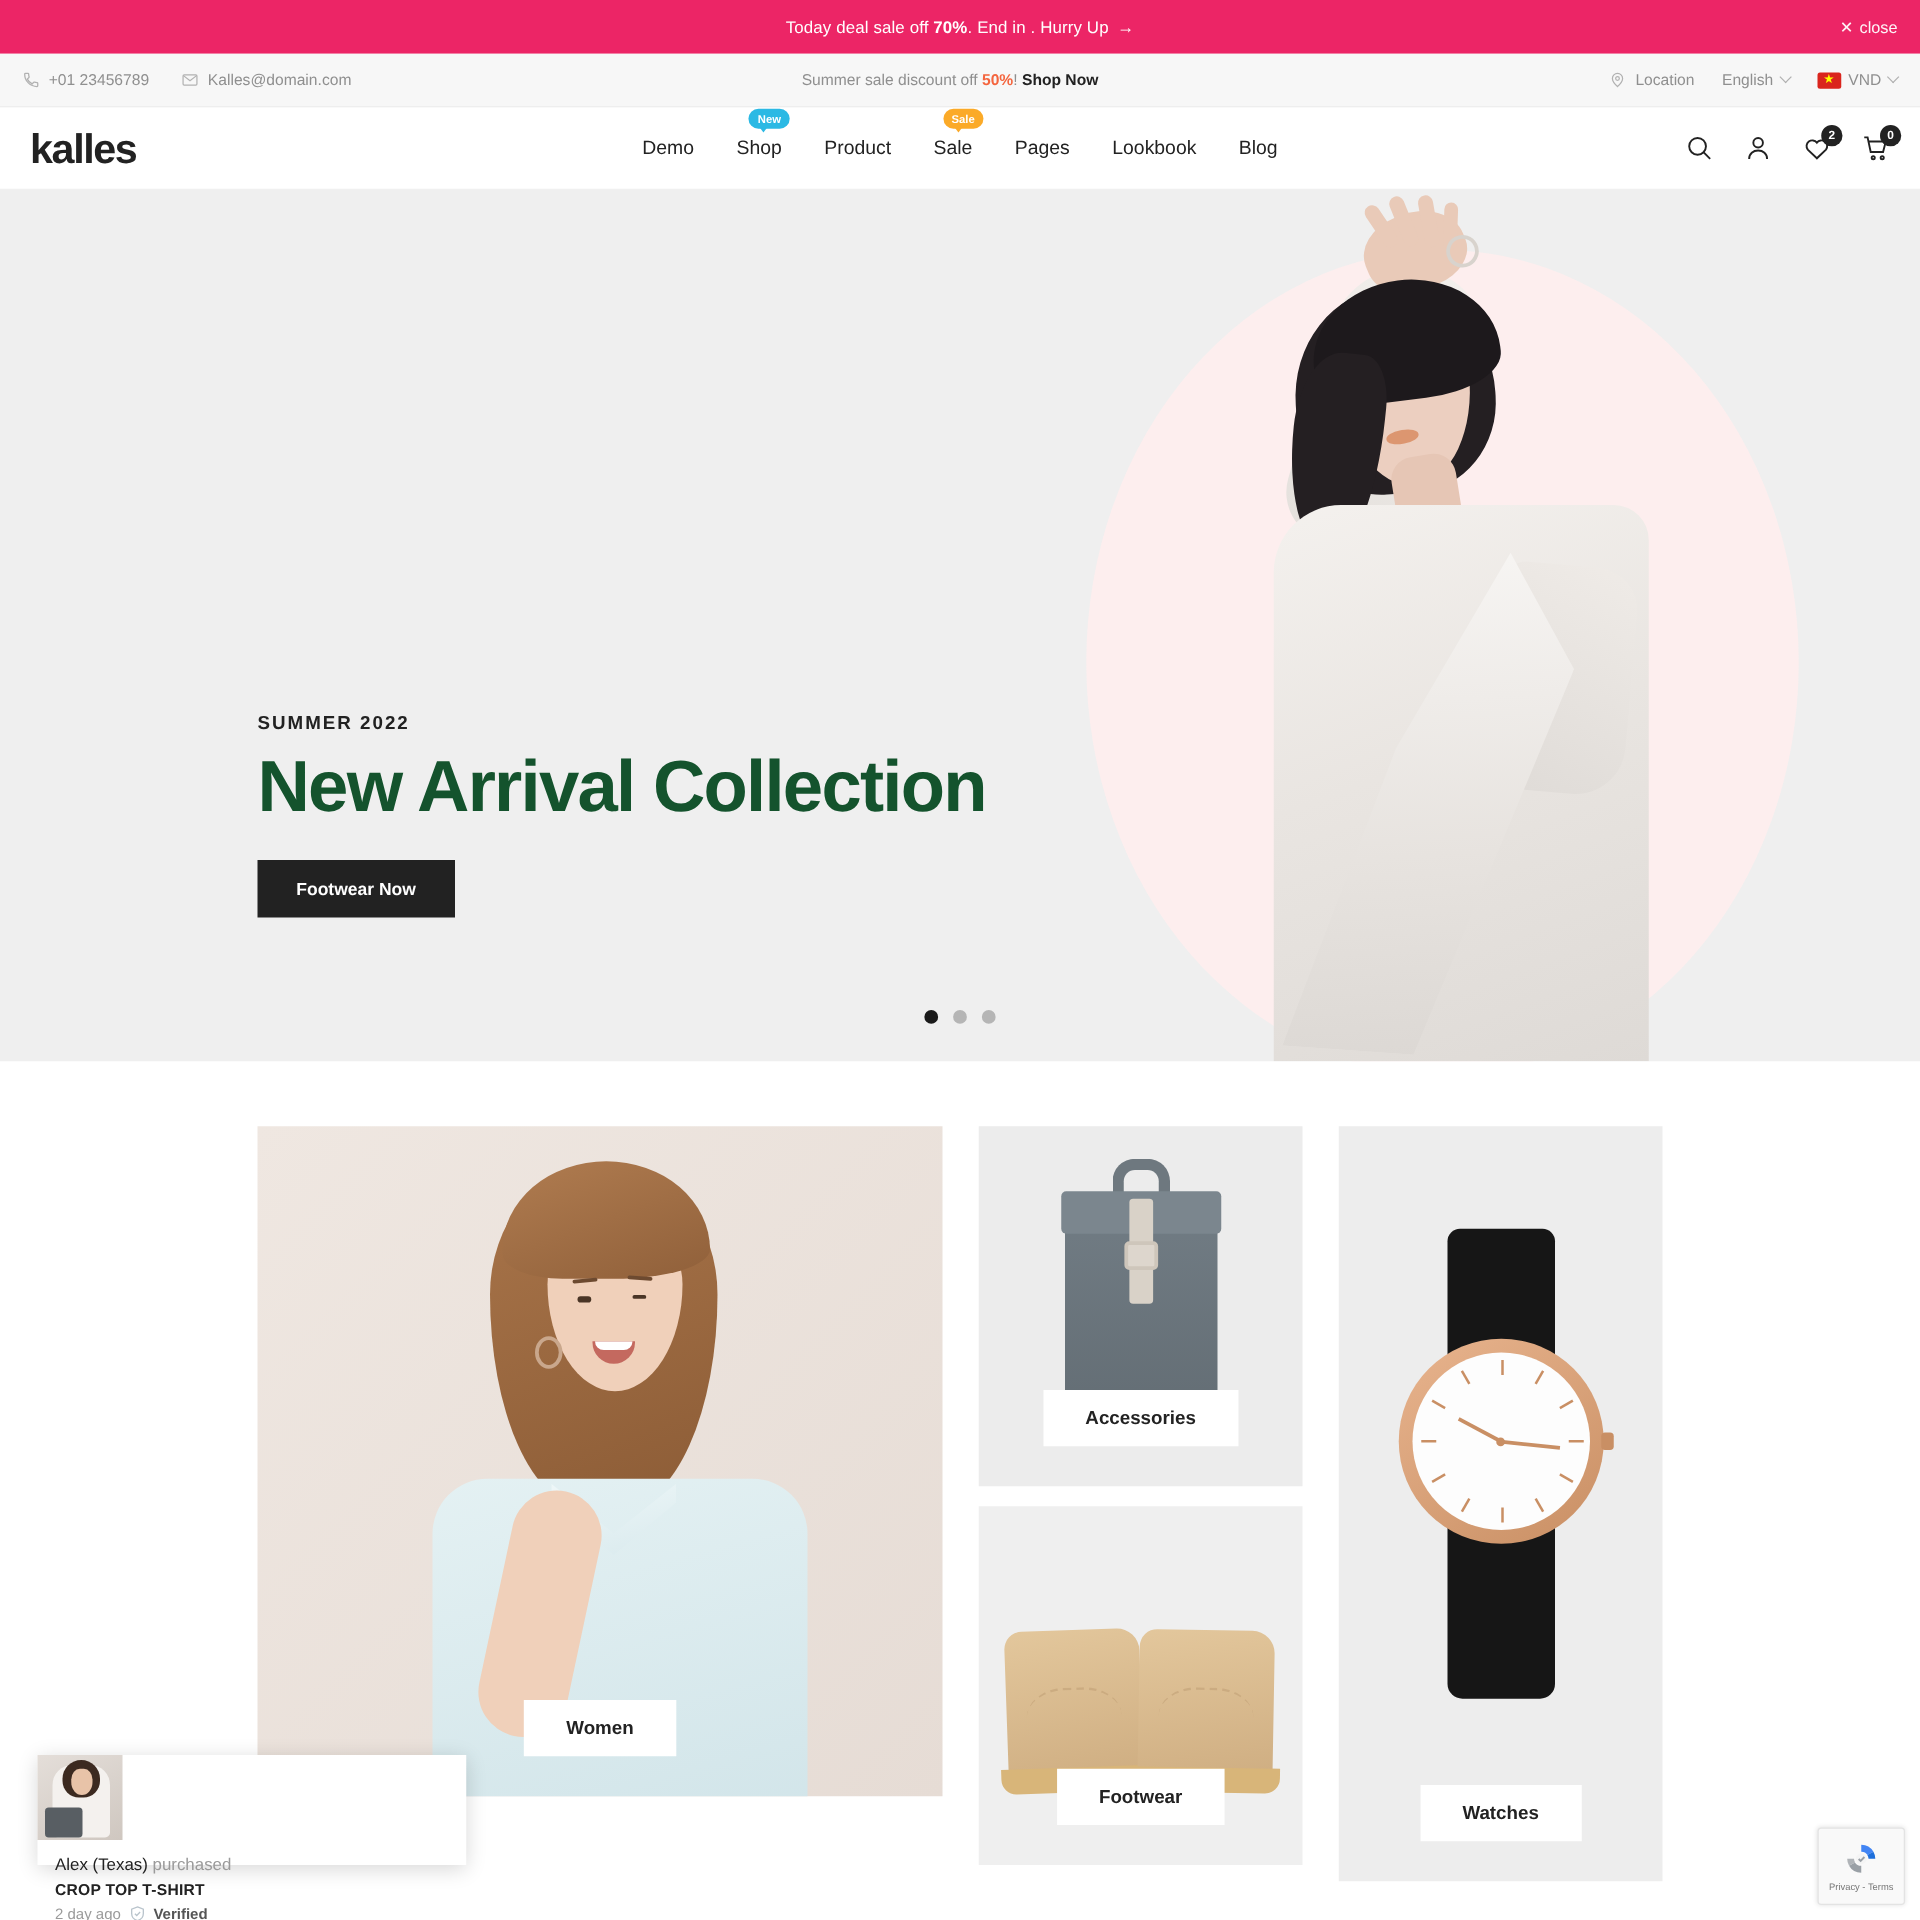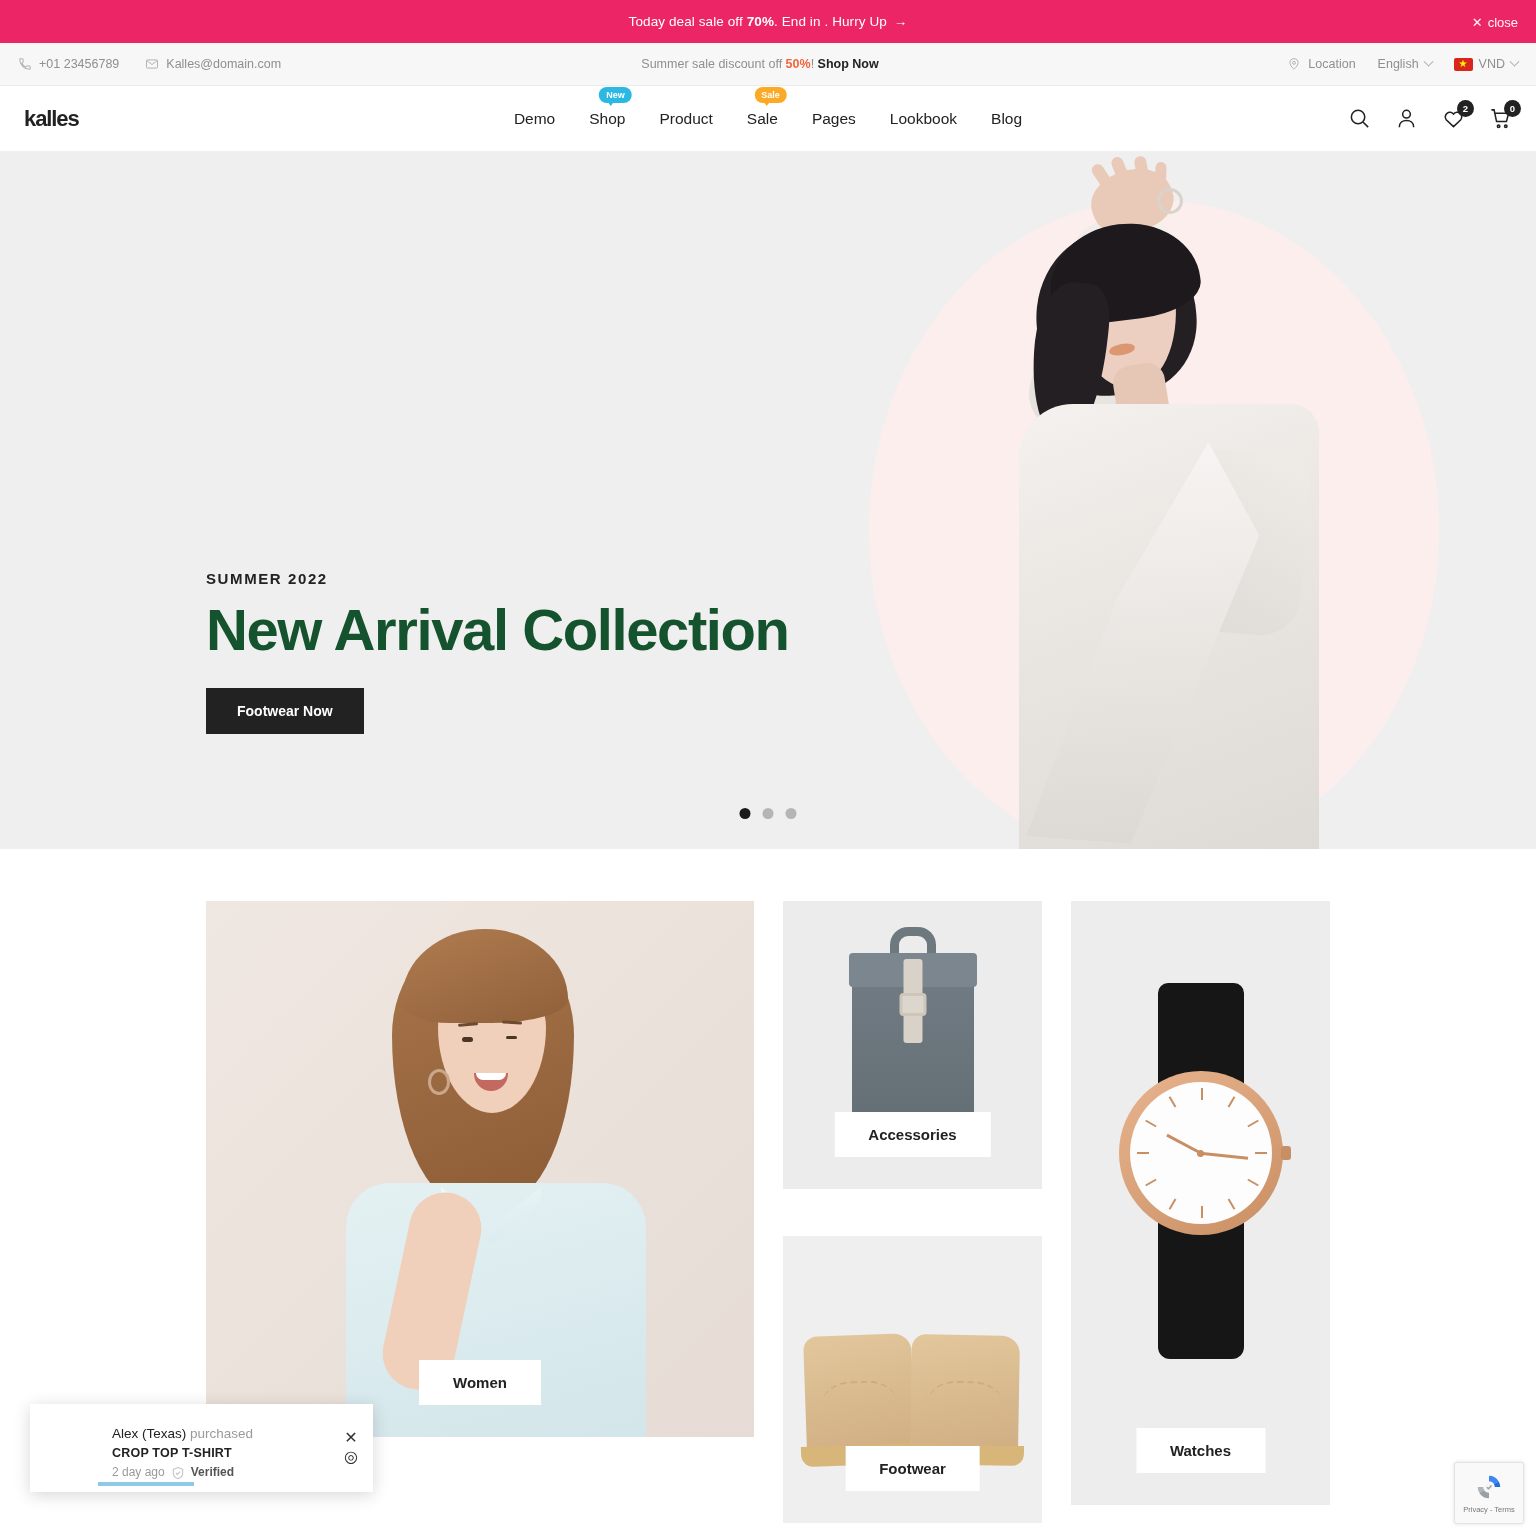--- a/index.html
+++ b/index.html
@@ -54,21 +54,21 @@
   }
   .icon-sm { width:14px; height:14px; display:inline-block; vertical-align:middle; }
   .icon-sm svg { width:100%; height:100%; display:block; }
 
   
   .header {
     height:66px; background:#fff; display:flex; align-items:center;
     padding:0 24px; position:relative; border-bottom:1px solid #f0f0f0;
   }
   .logo {
-    font-size:22px; font-weight:800; letter-spacing:-1.1px; color:#222;
+    font-size:33px; font-weight:800; letter-spacing:-1.1px; color:#222;
   }
   .nav {
     position:absolute; left:50%; transform:translateX(-50%);
     display:flex; align-items:center; gap:34px;
   }
   .nav-item {
     position:relative; font-size:15.5px; color:#222; cursor:pointer;
     padding:6px 0; white-space:nowrap;
   }
   .badge-new, .badge-sale {
@@ -187,21 +187,21 @@
     display:flex; gap:12px;
   }
   .dot { width:11px; height:11px; border-radius:50%; background:#b5b5b5; cursor:pointer; }
   .dot.active { background:#1a1a1a; }
 
   
   .cats {
     padding:52px 206px 0; display:flex; gap:29px;
   }
   .cat-left { width:548px; }
-  .cat-mid { width:259px; display:flex; flex-direction:column; gap:47px; }
+  .cat-mid { width:259px; display:flex; flex-direction:column; gap:16px; }
   .cat-right { width:259px; }
 
   .cat {
     position:relative; overflow:hidden; cursor:pointer;
   }
   .cat-label {
     position:absolute; left:50%; transform:translateX(-50%); bottom:32px;
     background:#fff; color:#222; font-size:15px; font-weight:700;
     padding:14px 34px; white-space:nowrap; z-index:3;
   }
@@ -320,21 +320,21 @@
     margin:-3.5px 0 0 -3.5px; background:#c98f64; border-radius:50%; }
   .wt-crown {
     position:absolute; right:-8px; top:50%; margin-top:-7px;
     width:10px; height:14px; background:#c98f64; border-radius:3px;
   }
 
   
   .notif {
     position:absolute; left:30px; bottom:44px; width:343px; height:88px;
     background:#fff; box-shadow:0 3px 16px rgba(0,0,0,.16);
-    display:flex; align-items:center; z-index:40;
+    display:flex; align-items:flex-start; z-index:40;flex-direction:column;
   }
   .notif-thumb {
     width:68px; flex:0 0 68px; background:linear-gradient(150deg,#e4ded9,#cfc7c0);
     position:relative; overflow:hidden;
   }
   .nt-person {
     position:absolute; left:12px; top:8px; width:46px; height:58px;
     background:#f4f1ee; border-radius:16px 16px 4px 4px;
   }
   .nt-hair {

